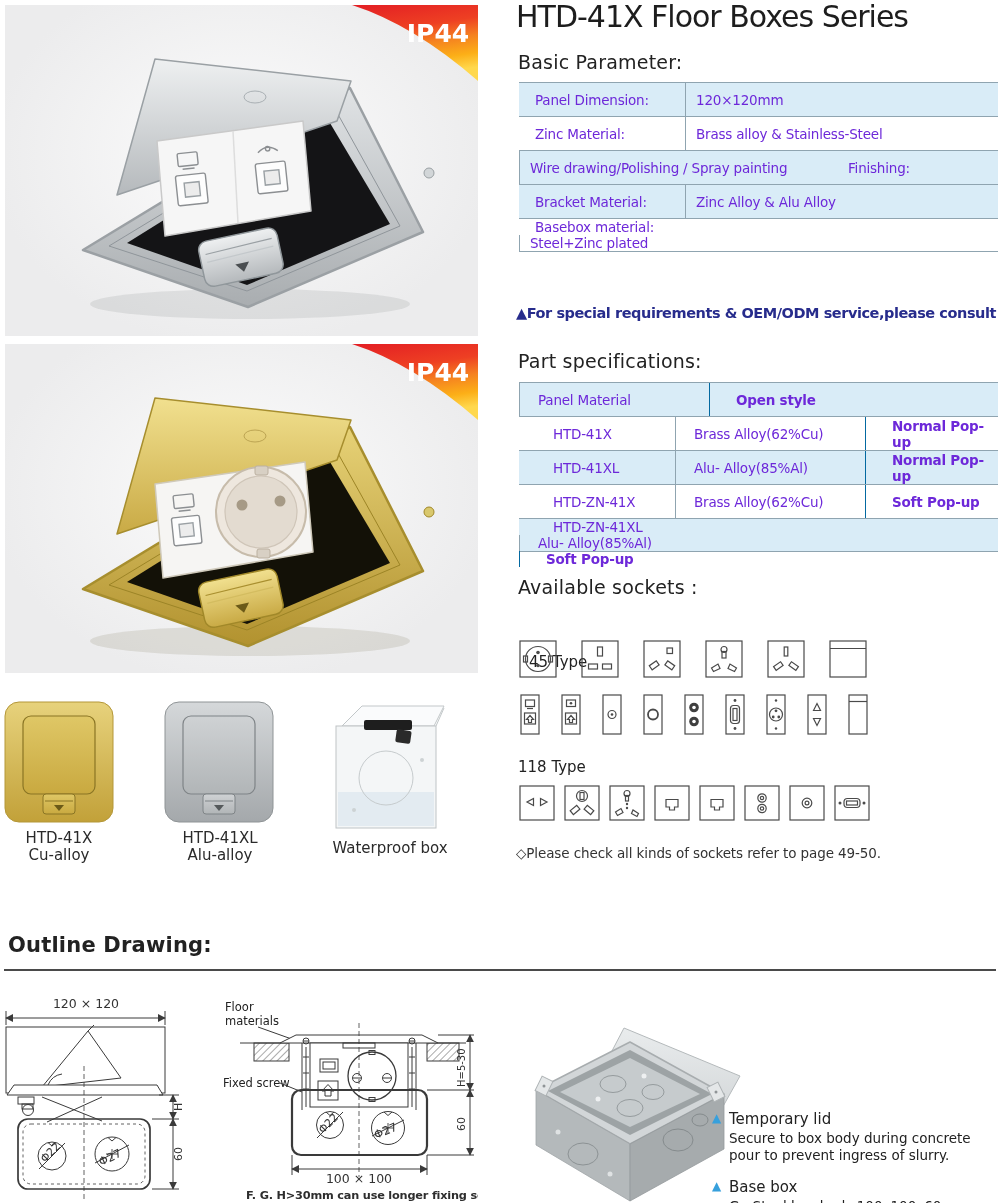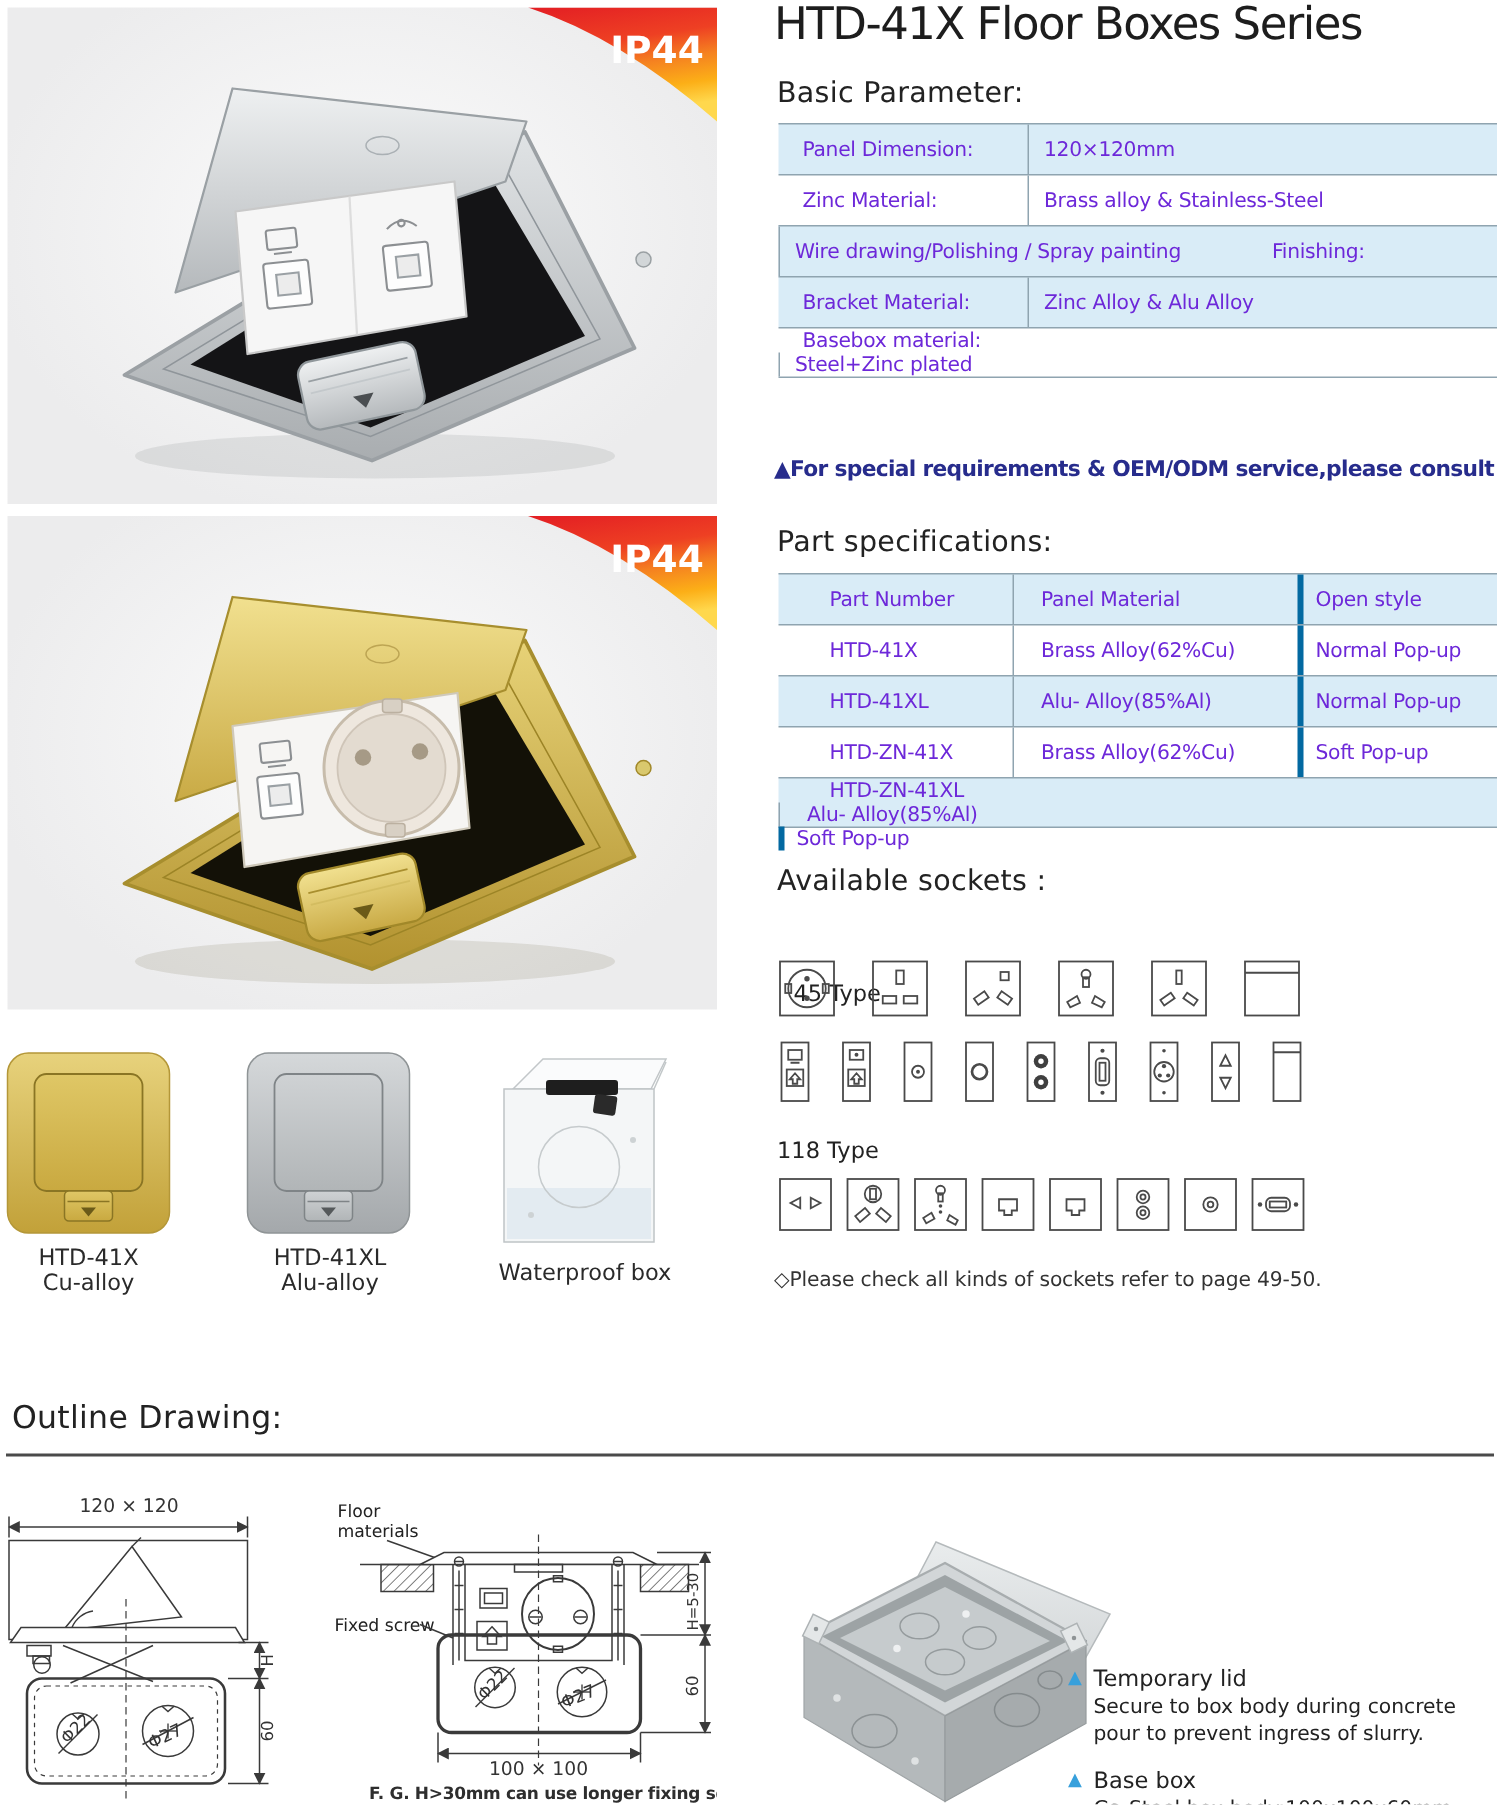--- a/index.html
+++ b/index.html
@@ -14,21 +14,21 @@
   .navy-note{font-size:14.5px;font-weight:700;letter-spacing:-.45px;color:#272c8c;white-space:nowrap;}
   .tbl{width:479px;font-size:13.5px;letter-spacing:-.2px;color:#6d28d9;}
   .trow{display:flex;height:34px;align-items:stretch;border-top:1px solid #8fa4b0;box-sizing:border-box;}
   .trow:last-child{border-bottom:1px solid #8fa4b0;flex-direction:column;}
   .blue{background:#d9ecf7;}
   .cell{display:flex;align-items:center;box-sizing:border-box;}
   .t1-label{width:166px;padding-left:16px;}
   .t1-value{flex:1;border-left:1px solid #8fa4b0;padding-left:10px;}
   .t2-c1{width:156px;padding-left:34px;}
   .t2-c2{width:190px;padding-left:18px;border-left:1px solid #8fa4b0;}
-  .t2-c3{flex:1;padding-left:8px;border-left:4px solid #0369a1;}
+  .t2-c3{flex:1;padding-left:26px;border-left:1px solid #0369a1;font-weight:bold;}
   .sock-row{display:flex;align-items:flex-start;}
   .gap24{gap:24px;} .gap21{gap:21px;} .gap9{gap:9px;}
   .note-line{font-size:13.5px;color:#333;white-space:nowrap;letter-spacing:-.1px;}
   .thumb-label{font-size:15px;color:#2a2a2a;text-align:center;line-height:1.15;}
   .rule{background:#4a4a4a;height:2px;}
   .ann{width:280px;font-size:13.5px;color:#222;}
   .ann-item{position:relative;padding-left:17px;line-height:1.28;}
   .ann-marker{position:absolute;left:0;top:1px;color:#37a0dc;font-size:12px;}
   .ann-title{font-weight:500;font-size:15px;}
   .ann-body{margin-top:1px;}
@@ -242,21 +242,20 @@
       <div class="cell t1-value">Steel+Zinc plated</div>
     </div>
   </div>
 
   <div class="abs navy-note" style="left:516px;top:305px;">▲For special requirements &amp; OEM/ODM service,please consult us.</div>
 
   <div class="abs sec-h" style="left:518px;top:350px;">Part specifications:</div>
 
   <div class="abs tbl" style="left:519px;top:382px;">
     <div class="trow blue">
-      <div class="cell t2-c1">Part Number</div>
       <div class="cell t2-c2">Panel Material</div>
       <div class="cell t2-c3">Open style</div>
     </div>
     <div class="trow">
       <div class="cell t2-c1">HTD-41X</div>
       <div class="cell t2-c2">Brass Alloy(62%Cu)</div>
       <div class="cell t2-c3">Normal Pop-up</div>
     </div>
     <div class="trow blue">
       <div class="cell t2-c1">HTD-41XL</div>
@@ -470,21 +469,21 @@
           <rect x="10" y="13.5" width="16" height="9" rx="3.5"></rect>
       <rect x="12.5" y="16" width="11" height="4"></rect>
         </g>
       <circle cx="6" cy="18" r="1.5" fill="#4a4a4a"></circle>
         <circle cx="30" cy="18" r="1.5" fill="#4a4a4a"></circle>
     </svg>
   </div>
 
   <div class="abs note-line" style="left:516px;top:845px;">◇Please  check all kinds of sockets refer to page 49-50.</div>
 
-  <div class="abs sec-h" style="left:8px;top:933px;font-size:21px;">Outline Drawing:</div>
+  <div class="abs sec-h" style="left:8px;top:933px;font-size:21px;font-weight:bold;">Outline Drawing:</div>
   <div class="abs rule" style="left:4px;top:969px;width:992px;"></div>
 
   <svg class="abs" style="left:2px;top:991px;" width="200" height="212" viewBox="0 0 200 212">
     <defs>
       <marker id="arrA" viewBox="0 0 10 10" refX="9" refY="5" markerWidth="8" markerHeight="8" orient="auto-start-reverse">
         <path d="M0,0 L10,5 L0,10 Z" fill="#3a3a3a"></path>
       </marker>
     </defs>
     <g class="dk" stroke-width="1">
       <text x="84" y="17" text-anchor="middle" font-size="12.5" fill="#333" stroke="none">120 × 120</text>

